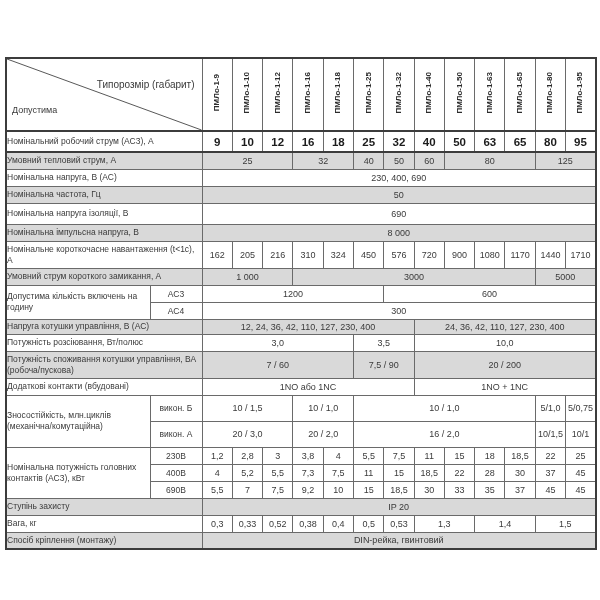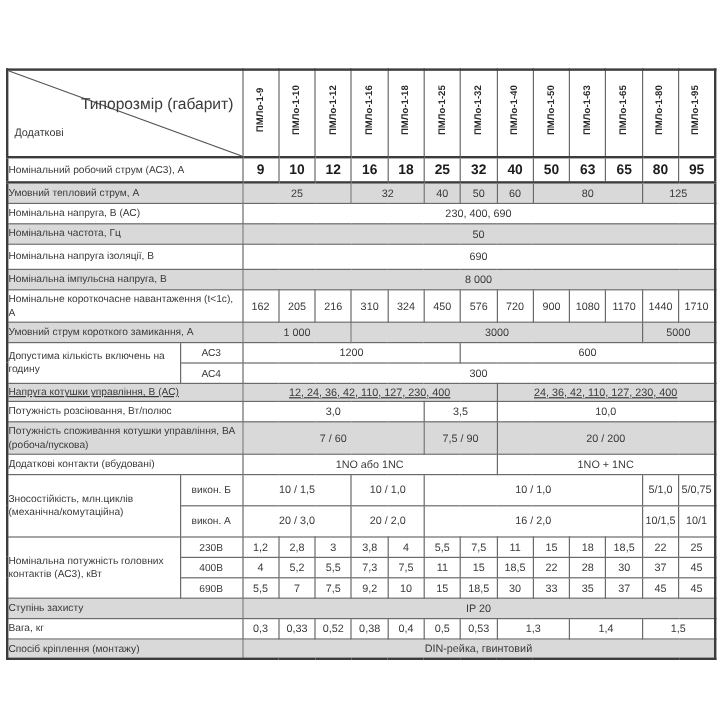--- a/index.html
+++ b/index.html
@@ -15,21 +15,21 @@
   }
   table.spec td{
     border:1px solid #6a6a6a;
     padding:0;overflow:hidden;vertical-align:middle;
   }
   tr.hdr{height:73px;}
   tr.hdr td{border-bottom:2px solid #3c3c3c;}
   td.corner{position:relative;}
   td.thickR{border-right:2px solid #3c3c3c;}
   tr.emph td{border-bottom:2px solid #3c3c3c;}
-  .corner-top{position:absolute;top:20px;right:7px;font-size:13px;white-space:nowrap;}
+  .corner-top{position:absolute;top:20px;right:7px;font-size:10px;white-space:nowrap;}
   .corner-bottom{position:absolute;bottom:15px;left:5px;font-size:9px;white-space:nowrap;}
   svg.diag{position:absolute;left:0;top:0;width:100%;height:100%;display:block;}
   td.colhead{text-align:center;}
   .vert{
     display:inline-block;writing-mode:vertical-rl;transform:rotate(180deg);
     font-size:8px;font-weight:bold;line-height:1;white-space:nowrap;color:#2c2c2c;
   }
   td.lbl{font-size:8.5px;line-height:1.25;padding:1px 2px 1px 4px;text-align:left;}
   td.sub{font-size:8.5px;text-align:center;}
   td.val{font-size:9px;text-align:center;white-space:nowrap;}
@@ -58,21 +58,21 @@
         <col style="width: 30.3px;">
         <col style="width: 30.3px;">
       </colgroup>
     <tbody id="spec-body">
         <tr class="hdr" style="height: 73px;">
           <td class="corner thickR" colspan="2">
             <svg class="diag" viewBox="0 0 196 73" preserveAspectRatio="none">
               <line x1="0" y1="0" x2="196" y2="73" stroke="#555" stroke-width="1"></line>
             </svg>
             <span class="corner-top">Типорозмір (габарит)</span>
-            <span class="corner-bottom">Додаткові</span>
+            <span class="corner-bottom">Допустима</span>
           </td>
           <td class="colhead"><span class="vert">ПМЛо-1-9</span></td>
           <td class="colhead"><span class="vert">ПМЛо-1-10</span></td>
           <td class="colhead"><span class="vert">ПМЛо-1-12</span></td>
           <td class="colhead"><span class="vert">ПМЛо-1-16</span></td>
           <td class="colhead"><span class="vert">ПМЛо-1-18</span></td>
           <td class="colhead"><span class="vert">ПМЛо-1-25</span></td>
           <td class="colhead"><span class="vert">ПМЛо-1-32</span></td>
           <td class="colhead"><span class="vert">ПМЛо-1-40</span></td>
           <td class="colhead"><span class="vert">ПМЛо-1-50</span></td>
@@ -148,21 +148,21 @@
         <tr style="height: 17px;">
           <td class="lbl" rowspan="2">Допустима кількість включень на годину</td>
           <td class="sub thickR">АС3</td>
           <td class="val" colspan="6">1200</td>
           <td class="val" colspan="7">600</td>
         </tr>
         <tr style="height: 17px;">
           <td class="sub thickR">АС4</td>
           <td class="val" colspan="13">300</td>
         </tr>
-        <tr style="height: 15px; text-decoration: underline;">
+        <tr style="height: 15px;">
           <td class="lbl thickR shade" colspan="2">Напруга котушки управління, В (АС)</td>
           <td class="val shade" colspan="7">12, 24, 36, 42, 110, 127, 230, 400</td>
           <td class="val shade" colspan="6">24, 36, 42, 110, 127, 230, 400</td>
         </tr>
         <tr style="height: 17px;">
           <td class="lbl thickR" colspan="2">Потужність розсіювання, Вт/полюс</td>
           <td class="val" colspan="5">3,0</td>
           <td class="val" colspan="2">3,5</td>
           <td class="val" colspan="6">10,0</td>
         </tr>

